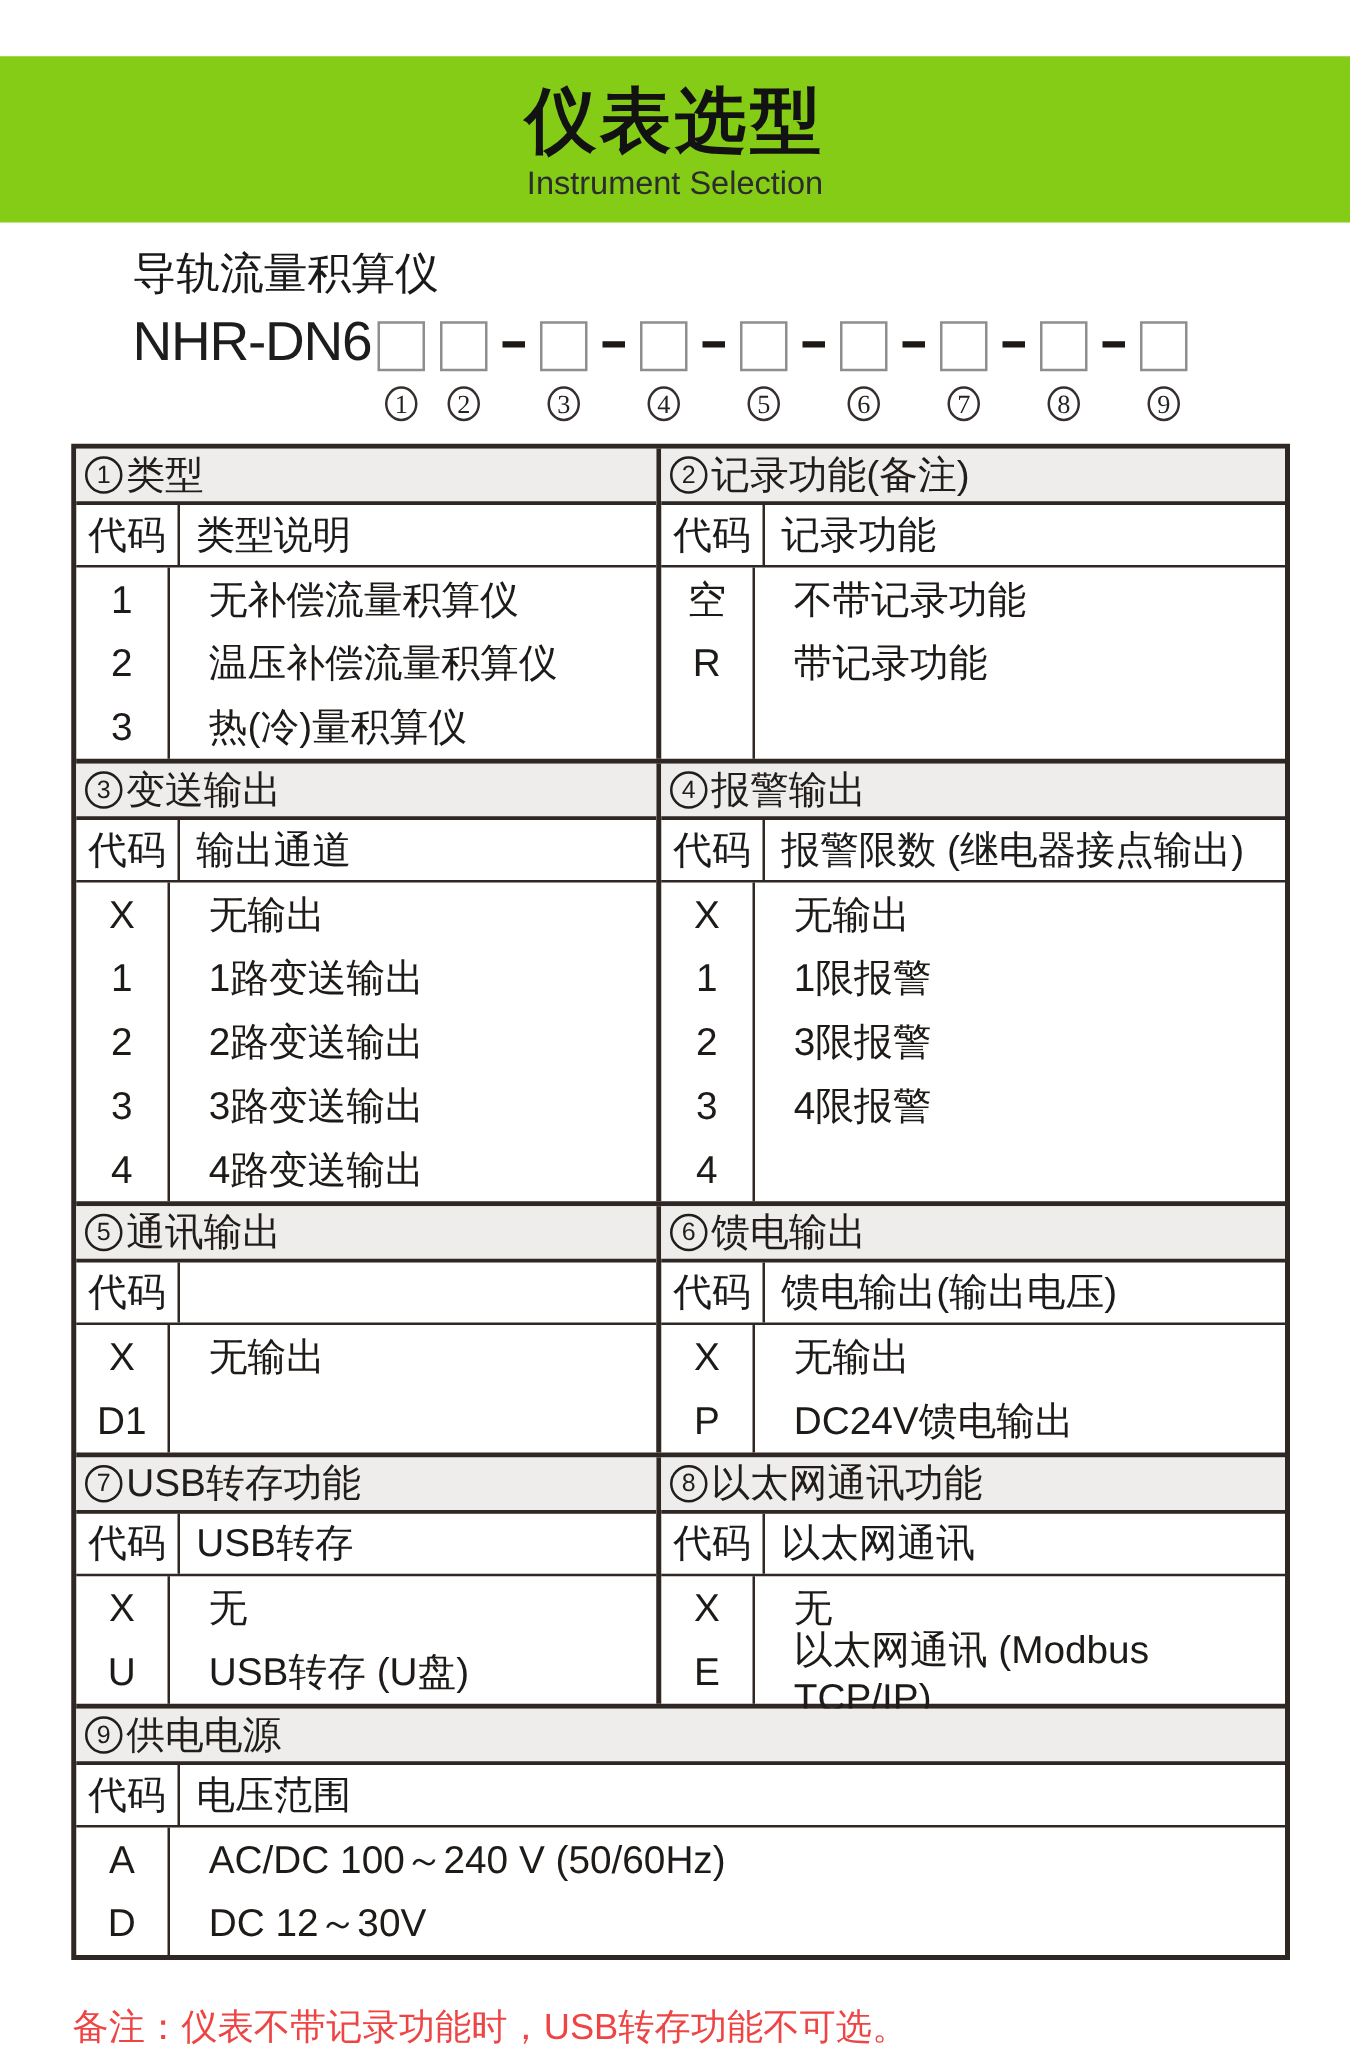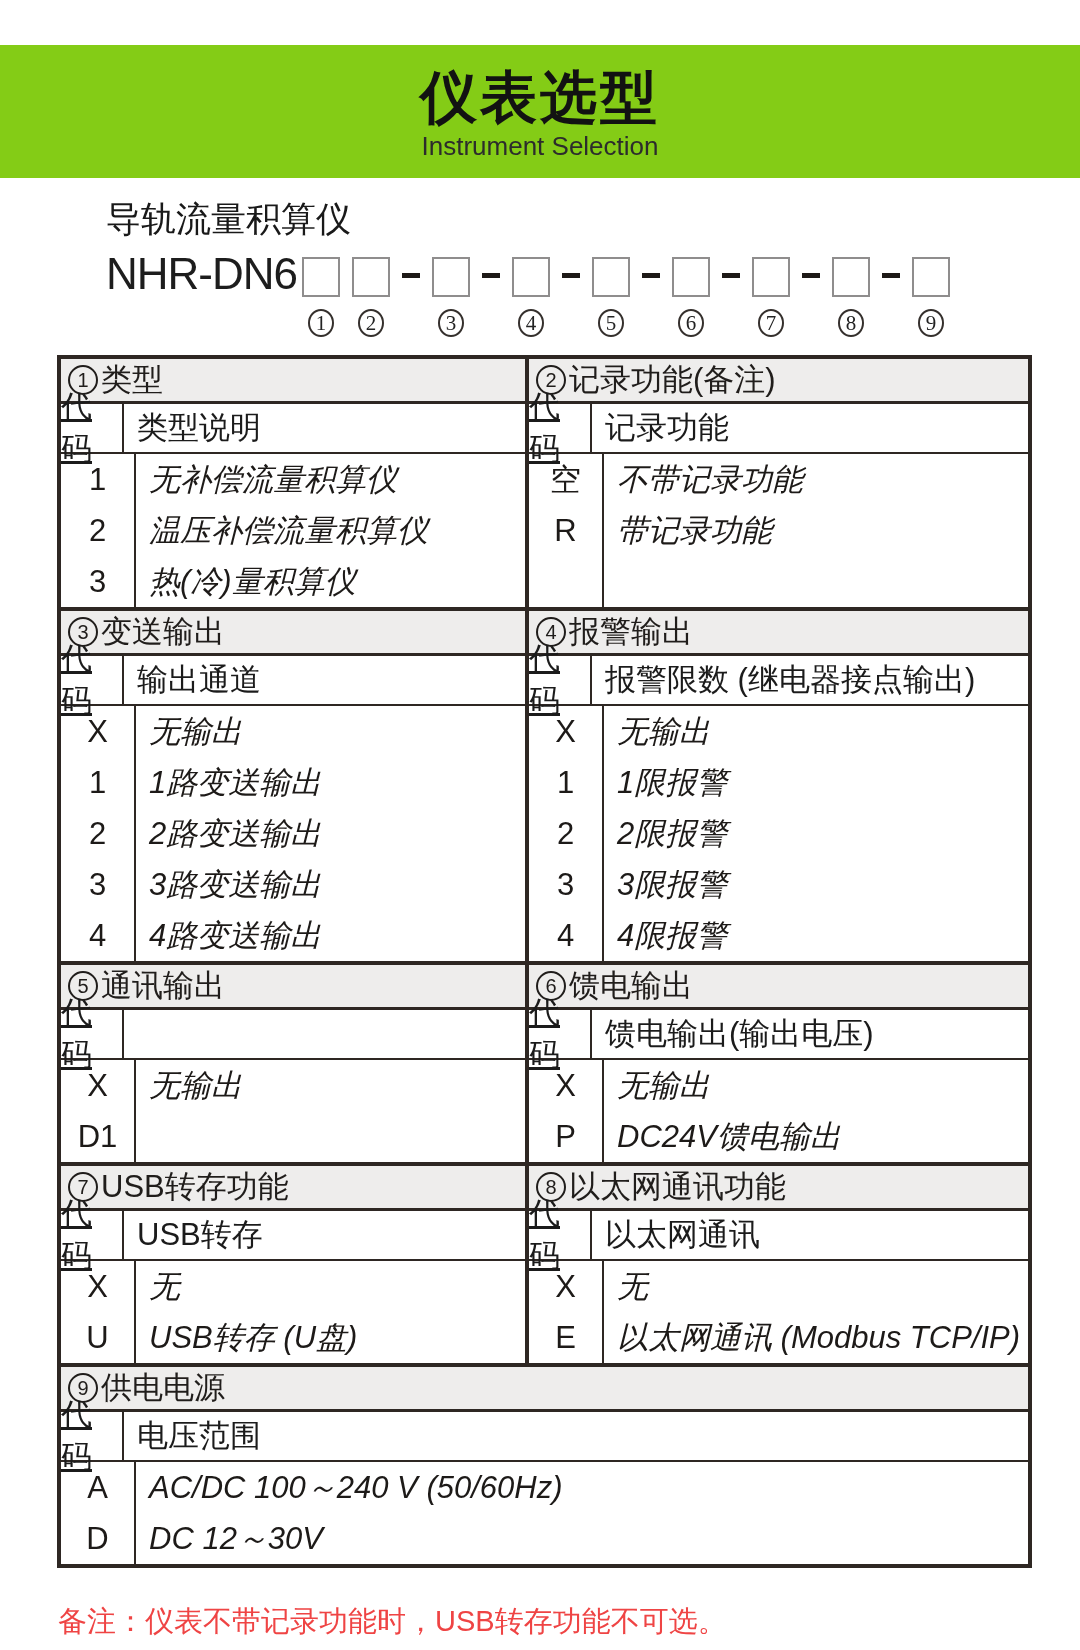--- a/index.html
+++ b/index.html
@@ -48,28 +48,28 @@
   .sec-head {
     height:45px; background:#eeedec; border-bottom:3px solid #2e2723;
     display:flex; align-items:center; padding-left:7px; font-size:31px; color:#201d1b;
   }
   .circ-num {
     width:30px; height:30px; border:2px solid #201d1b; border-radius:50%;
     display:inline-flex; align-items:center; justify-content:center;
     font-size:20px; margin-right:3px; flex:none; background:transparent;
   }
   .sub-row { display:flex; height:50px; border-bottom:2px solid #2e2723; flex:none; }
-  .code-w { width:63px; flex:none; border-right:2px solid #2e2723; display:flex; align-items:center; justify-content:center; font-size:31px;text-decoration:underline; }
+  .code-w { width:83px; flex:none; border-right:2px solid #2e2723; display:flex; align-items:center; justify-content:center; font-size:31px; }
   .desc-w { flex:1; display:flex; align-items:center; padding-left:13px; font-size:31px; }
   .rowsbox { display:flex; flex:1; }
   .codes { width:75px; flex:none; border-right:2px solid #2e2723; display:flex; flex-direction:column; }
   .descs { flex:1; display:flex; flex-direction:column; }
   .cell { height:51px; flex:none; display:flex; align-items:center; font-size:31px; color:#1d1a18; }
   .codes .cell { justify-content:center; }
-  .descs .cell { padding-left:13px;font-style:italic; }
+  .descs .cell { padding-left:31px; }
   .suffix { font-size:25px; margin-left:3px; }
 
   
   .note { position:absolute; left:58px; top:1602px; font-size:29px; color:#ef4444; }
 </style>
 </head>
 <body>
 
 <div class="banner">
   <div class="banner-title">仪表选型</div>
@@ -214,21 +214,20 @@
         <div class="codes">
           <div class="cell">X</div>
           <div class="cell">1</div>
           <div class="cell">2</div>
           <div class="cell">3</div>
           <div class="cell">4</div>
         </div>
         <div class="descs">
           <div class="cell">无输出</div>
           <div class="cell">1限报警</div>
-          <div class="cell">2限报警</div>
           <div class="cell">3限报警</div>
           <div class="cell">4限报警</div>
         </div>
       </div>
     </div>
   </div>
 
   <div class="pair">
     <div class="half left">
       <div class="sec-head">

